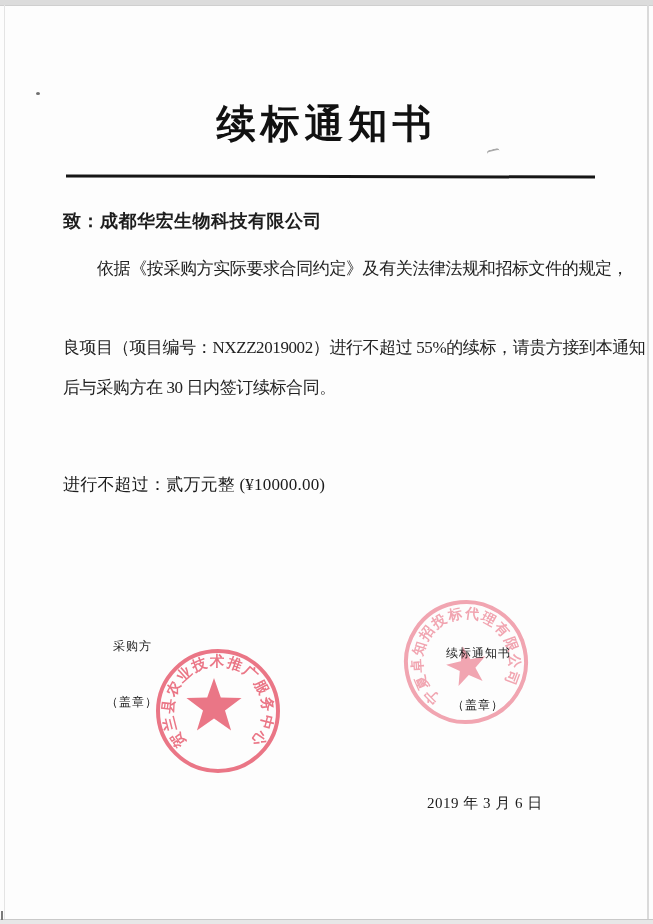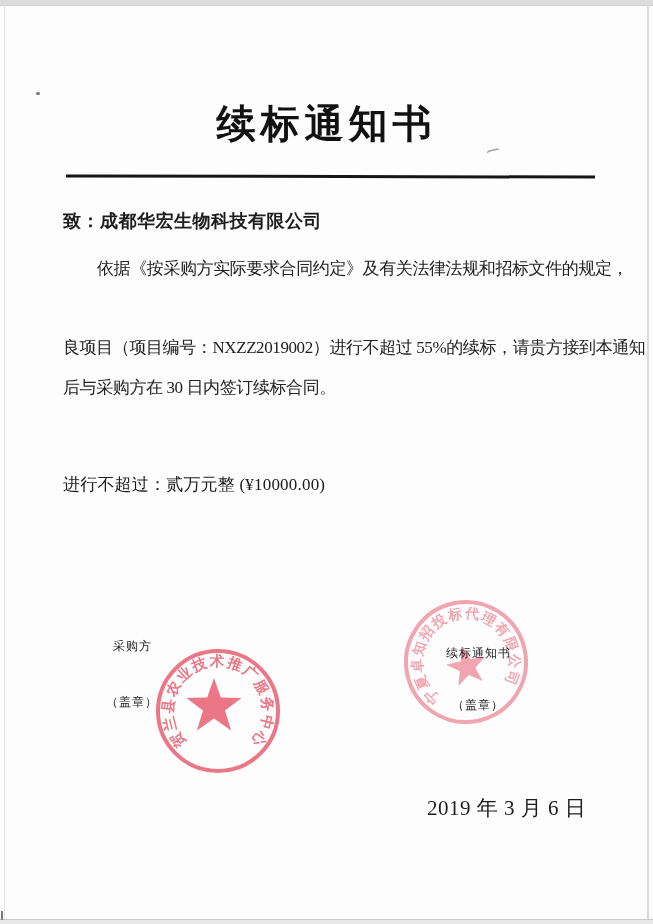--- a/index.html
+++ b/index.html
@@ -35,21 +35,21 @@
   .bline.indent { left:97px; }
   .kv {
     position:absolute; left:63px; font-size:17px; letter-spacing:0.2px;
     white-space:nowrap; color:#1b1b1b;
   }
   .sig-text {
     position:absolute; font-size:12px; letter-spacing:1px; color:#1b1b1b;
     white-space:nowrap; z-index:3;
   }
   .date-line {
-    position:absolute; left:427px; top:794px; font-size:21px;
+    position:absolute; left:427px; top:794px; font-size:15px;
     letter-spacing:0.5px; white-space:nowrap; color:#1b1b1b;
   }
   .stamp { position:absolute; z-index:1; }
   .stamp-left  { left:152px; top:645px; width:132px; height:132px; opacity:0.9; }
   .stamp-right { left:399px; top:595px; width:134px; height:134px; opacity:0.78; transform:rotate(-12deg); }
   .stamp text { font-family:"Liberation Serif","DejaVu Serif",serif; font-weight:bold; }
 
   
   .artifact-squiggle {
     position:absolute; left:487px; top:149px; width:13px; height:5px;

